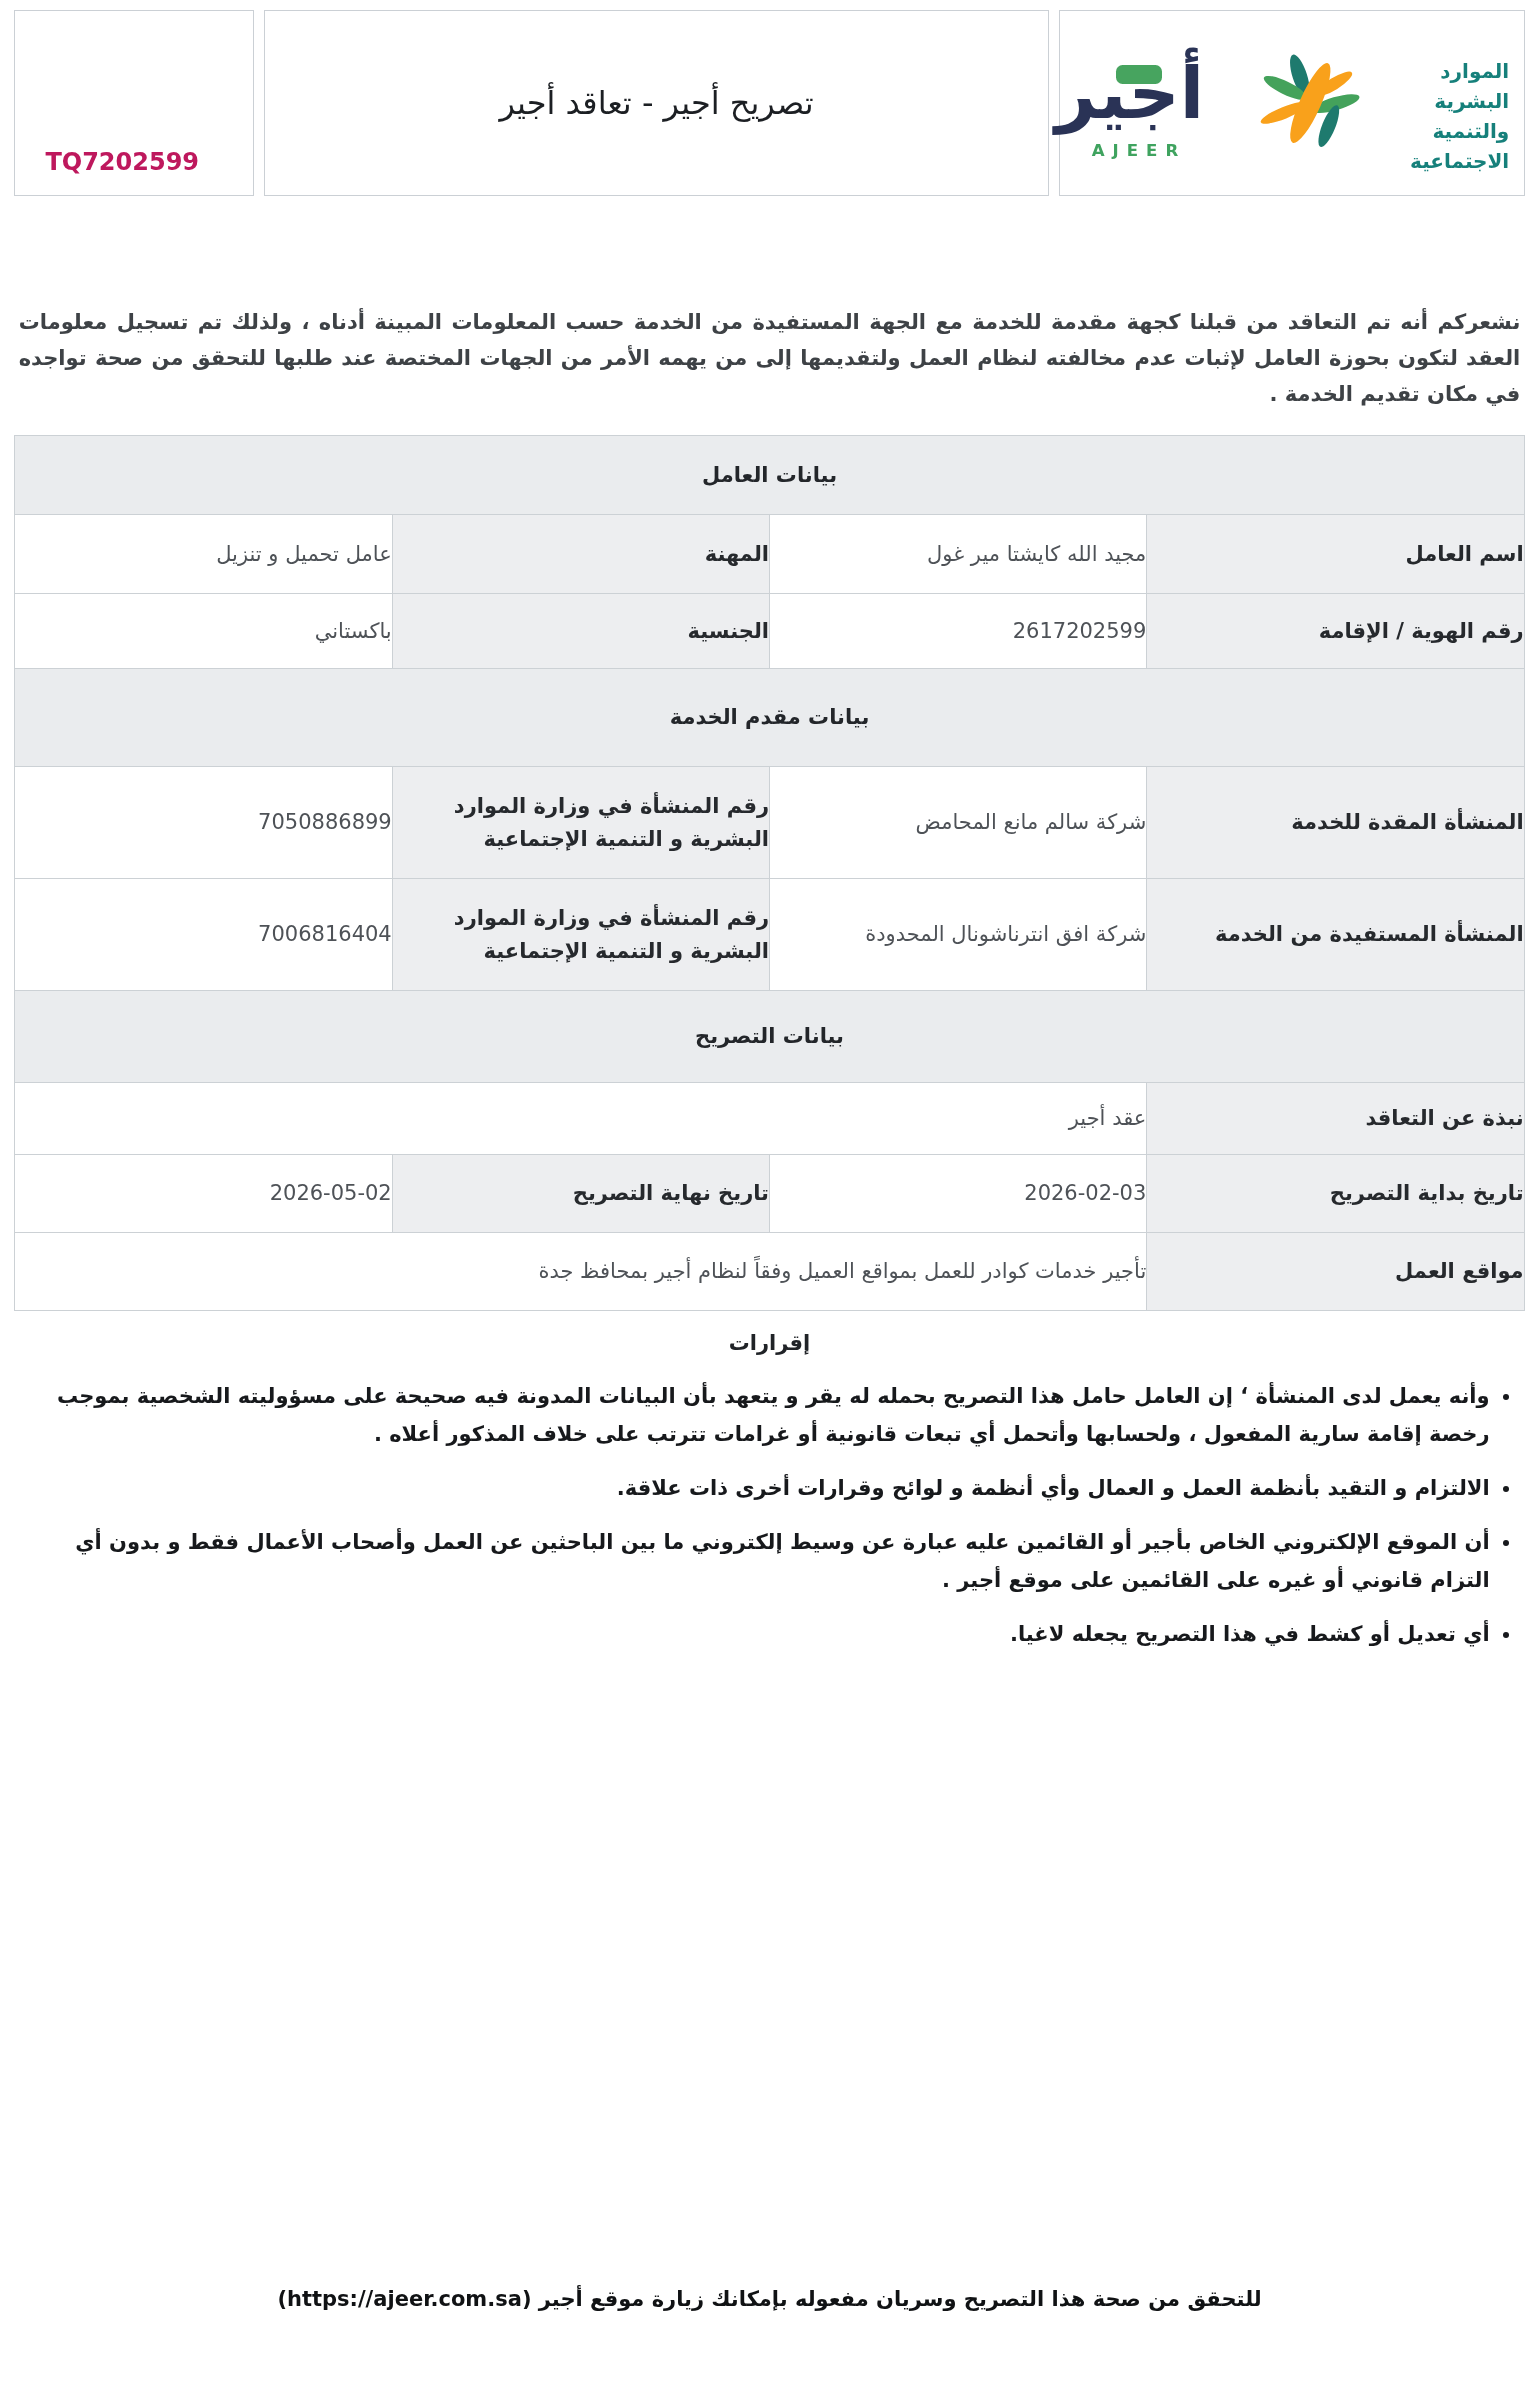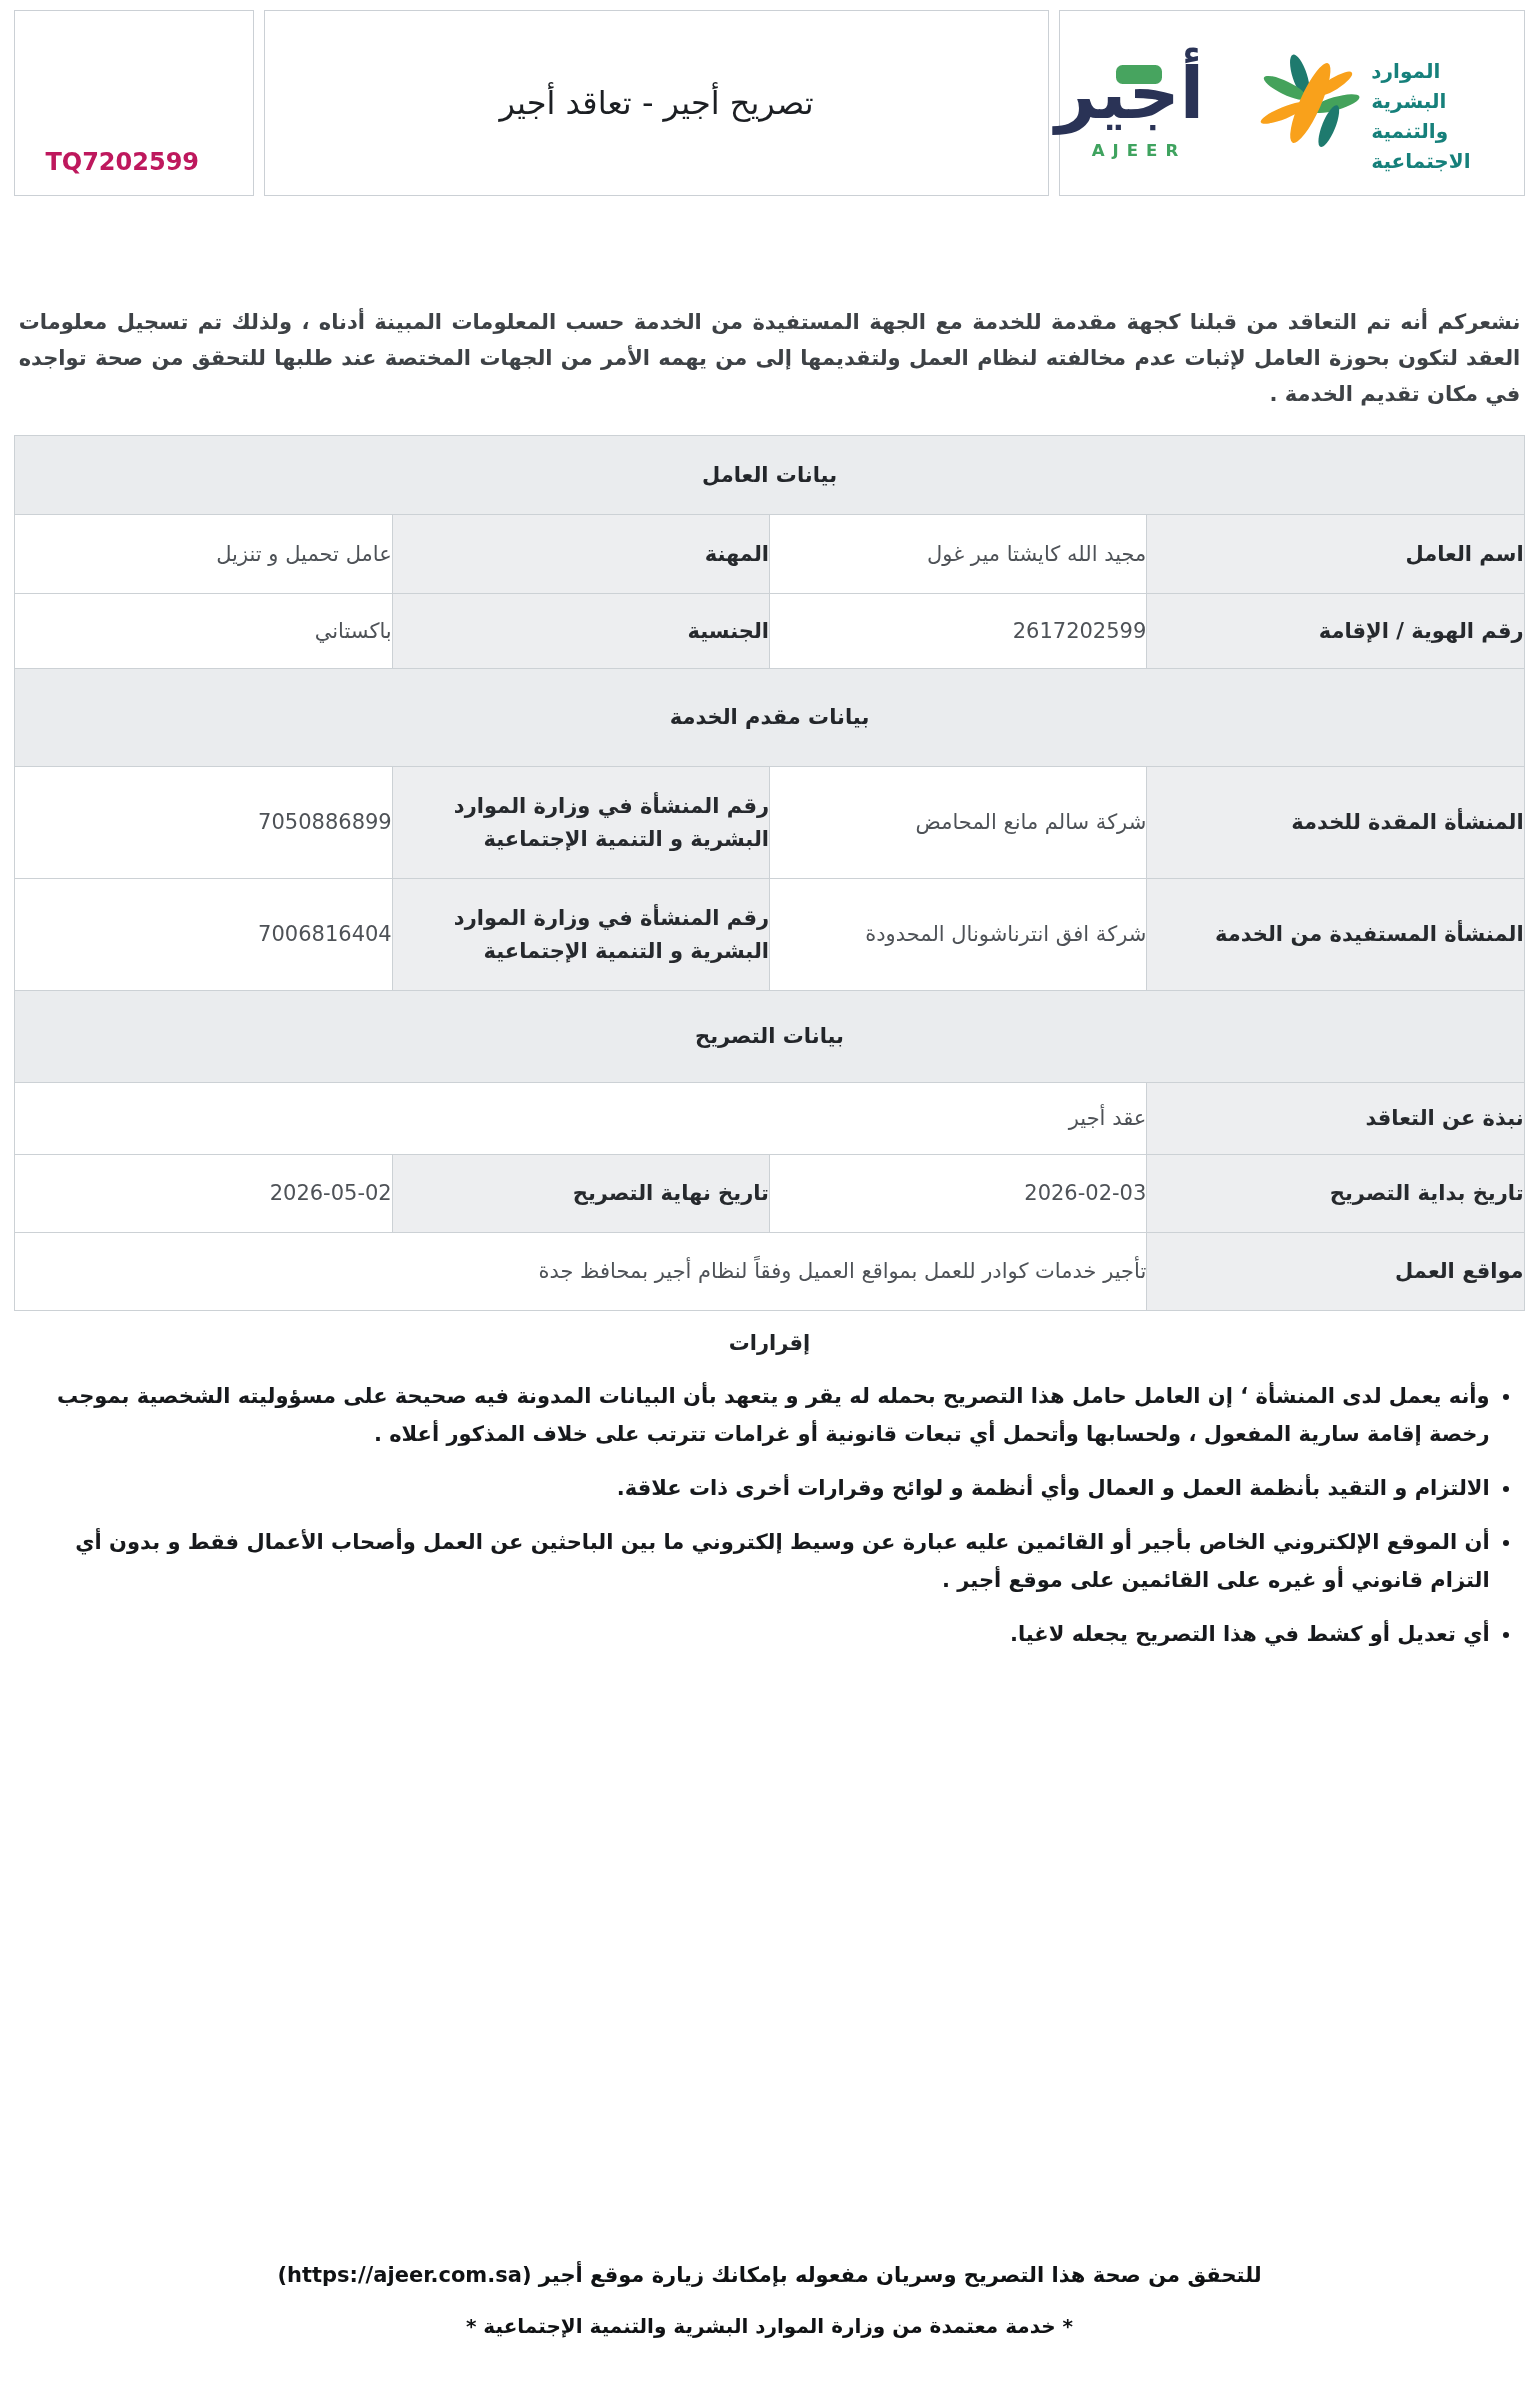--- a/index.html
+++ b/index.html
@@ -17,21 +17,21 @@
   .header-row { display: flex; gap: 9.4px; margin-top: 10px; height: 186px; }
   .hcell { border: 0.7px solid #cbd0d5; background: #fff; }
   .hcell-logos { width: 466px; display: flex; align-items: center; justify-content: center; gap: 51px; padding: 7.2px 14.4px; }
   .hcell-title { flex: 1; display: flex; align-items: center; justify-content: center; }
   .hcell-tq { width: 240px; position: relative; }
 
   .doc-title { font-size: 32px; font-weight: 400; color: #1c1f23; letter-spacing: 0; }
   .tq-number { position: absolute; bottom: 19px; left: 30px; direction: ltr; font-size: 24px; font-weight: 600; color: #be185d; }
 
   .ministry-logo { display: flex; align-items: center; gap: 4.3px; }
-  .ministry-name { text-align: left; color: #16807B; font-weight: 700; font-size: 20px; line-height: 30px; margin-top: 25px; }
+  .ministry-name { text-align: right; color: #16807B; font-weight: 700; font-size: 20px; line-height: 30px; margin-top: 25px; }
   .ministry-icon { width: 112px; height: 112px; flex: 0 0 auto; }
 
   .ajeer-logo { position: relative; width: 130px; text-align: center; padding-top: 4.3px; }
   .ajeer-ar { font-size: 71px; line-height: 1.25; font-weight: 700; color: #2A3356; }
   .ajeer-pill { position: absolute; top: 19px; right: 42px; width: 46px; height: 19px; border-radius: 6.5px; background: #47A45F; }
   .ajeer-en { direction: ltr; font-size: 16.6px; font-weight: 700; letter-spacing: 8px; color: #3FA35F; margin-top: 2px; }
 
   
   .intro {
     margin: 108px 4.3px 0;
@@ -185,17 +185,16 @@
 
   <ul class="decl-list">
     <li>وأنه يعمل لدى المنشأة ‘ إن العامل حامل هذا التصريح بحمله له يقر و يتعهد بأن البيانات المدونة فيه صحيحة على مسؤوليته الشخصية بموجب رخصة إقامة سارية المفعول ، ولحسابها وأتحمل أي تبعات قانونية أو غرامات تترتب على خلاف المذكور أعلاه .</li>
     <li>الالتزام و التقيد بأنظمة العمل و العمال وأي أنظمة و لوائح وقرارات أخرى ذات علاقة.</li>
     <li>أن الموقع الإلكتروني الخاص بأجير أو القائمين عليه عبارة عن وسيط إلكتروني ما بين الباحثين عن العمل وأصحاب الأعمال فقط و بدون أي التزام قانوني أو غيره على القائمين على موقع أجير .</li>
     <li>أي تعديل أو كشط في هذا التصريح يجعله لاغيا.</li>
   </ul>
 
   <div class="footer">
     <div class="footer-line1">للتحقق من صحة هذا التصريح وسريان مفعوله بإمكانك زيارة موقع أجير (https://ajeer.com.sa)</div>
-    <div class="footer-line2">* خدمة معتمدة من وزارة الموارد البشرية والتنمية الإجتماعية *</div>
   </div>
 
 </div>
 
 
 </body></html>

